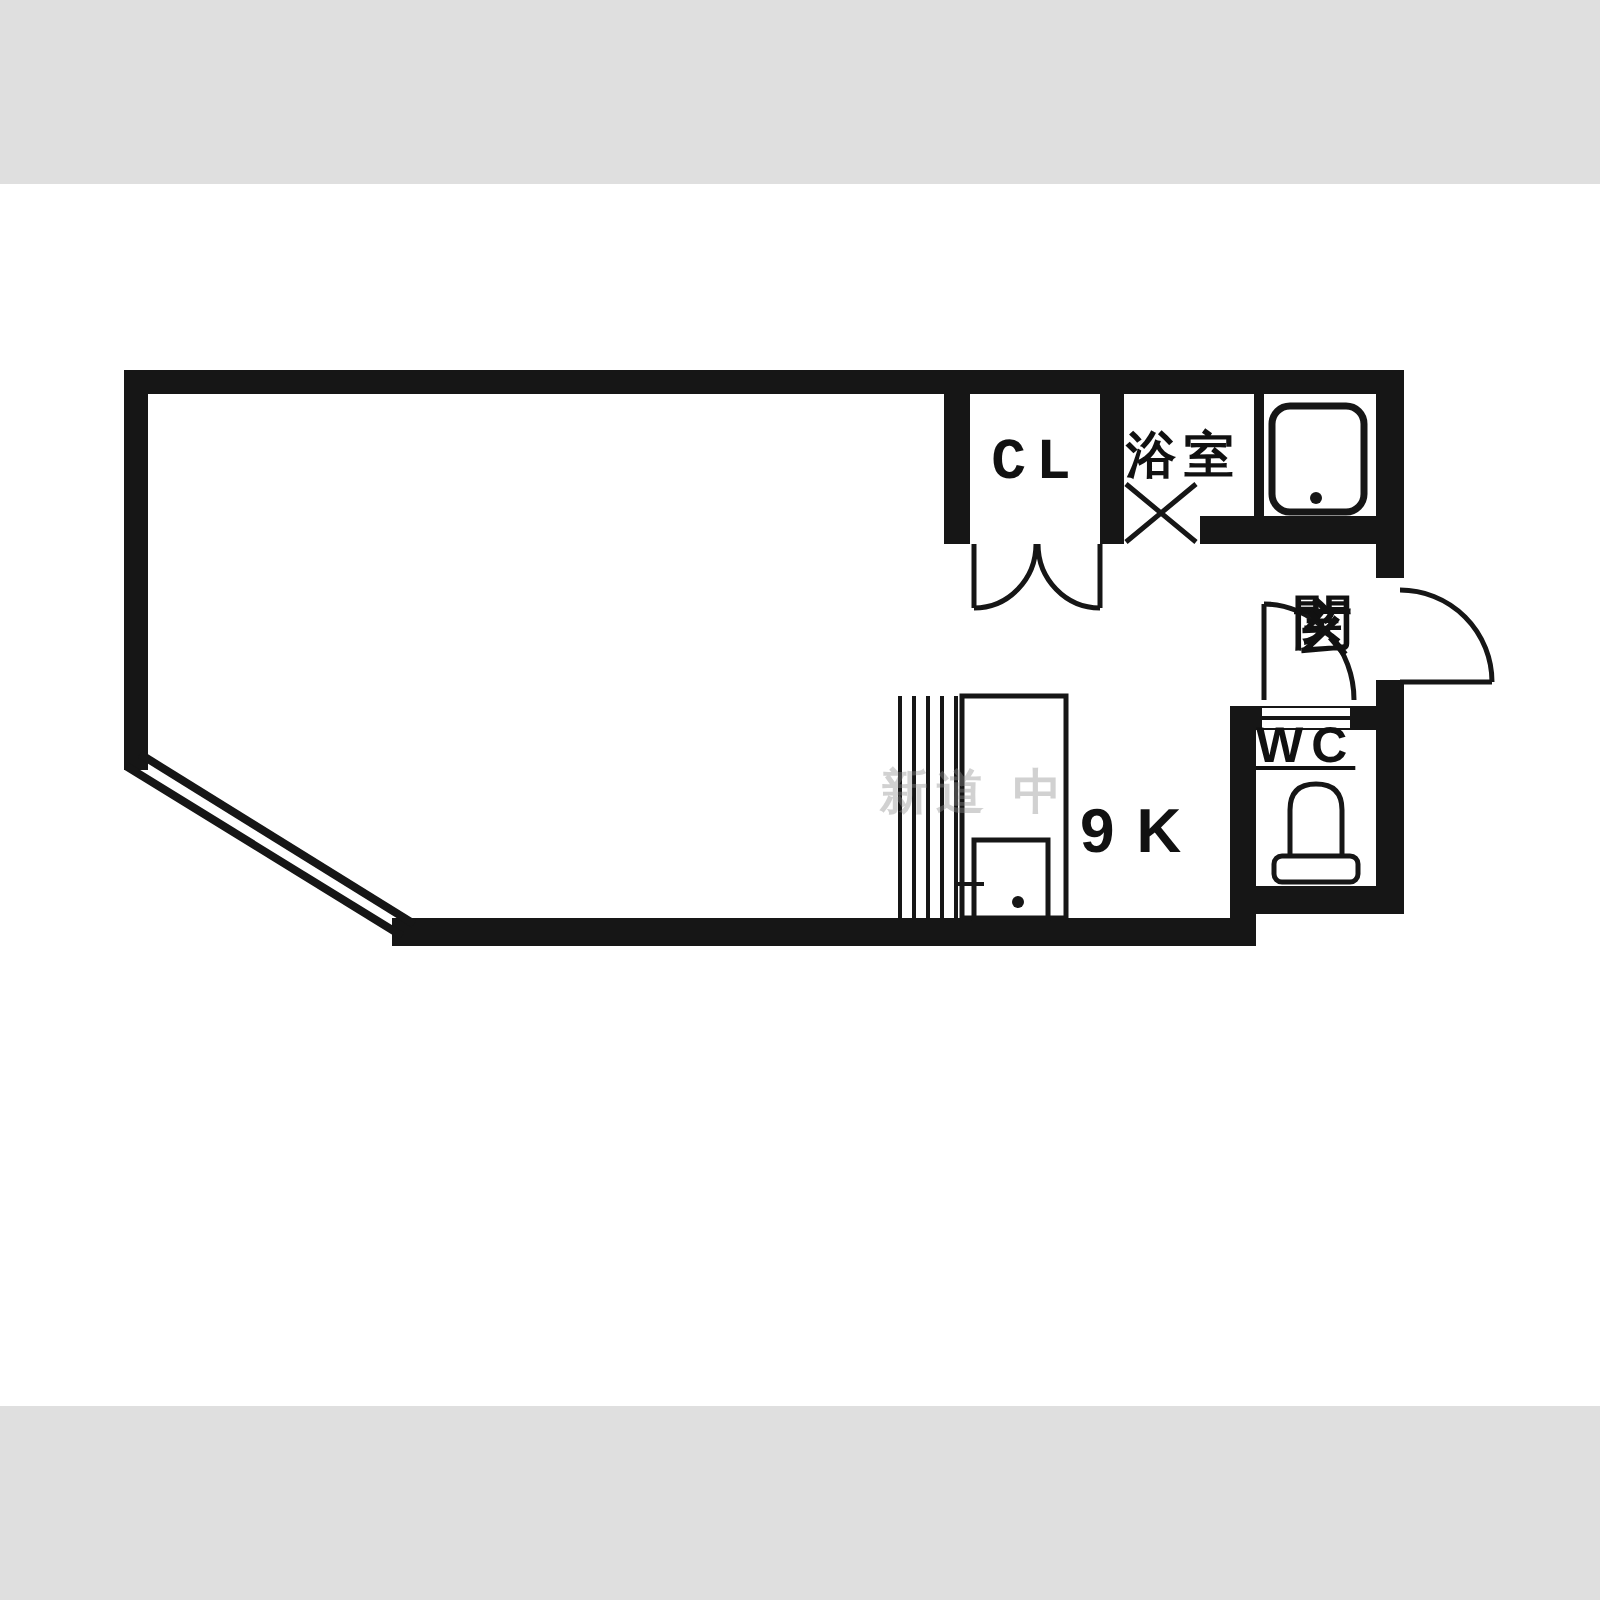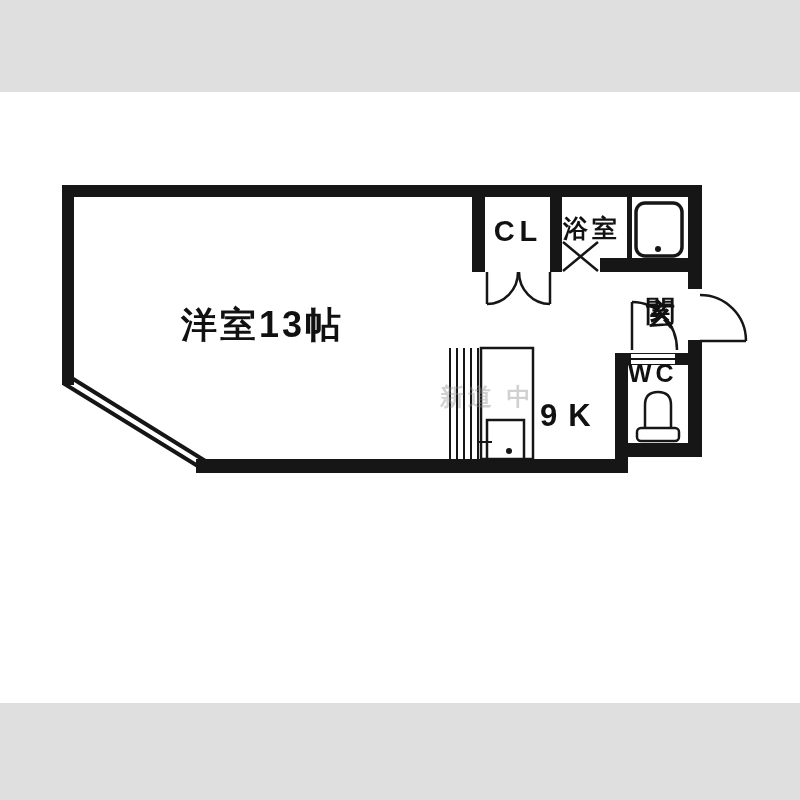--- a/index.html
+++ b/index.html
@@ -23,24 +23,24 @@
   .wall{fill:var(--wall);stroke:none;}
   .door{stroke:var(--wall);stroke-width:2.5;fill:none;}
   .thinline{stroke:var(--wall);fill:none;}
   .fixture{stroke:var(--wall);fill:#ffffff;}
   .dot{fill:var(--wall);stroke:none;}
   .label{
     position:absolute;color:var(--label);font-weight:bold;
     white-space:nowrap;line-height:1;z-index:3;
   }
   #lbl-main    {left:181px;top:307px;font-size:36px;letter-spacing:3px;}
-  #lbl-cl      {left:484px;top:217px;width:68px;text-align:center;font-size:29px;letter-spacing:5px;}
+  #lbl-cl      {left:484px;top:217px;width:68px;text-align:center;font-size:29px;letter-spacing:5px;font-family:Liberation Mono, monospace;}
   #lbl-bath    {left:563px;top:216px;font-size:25px;letter-spacing:4px;text-align:center;}
   #lbl-genkan  {left:646px;top:273px;font-size:29px;writing-mode:vertical-rl;text-orientation:upright;height:64px;letter-spacing:1px;}
-  #lbl-wc      {left:628px;top:361px;font-size:25px;letter-spacing:4px;}
+  #lbl-wc      {left:628px;top:361px;font-size:25px;letter-spacing:4px;text-decoration:underline;}
   #lbl-3k      {left:540px;top:400px;font-size:31px;letter-spacing:11px;}
   #lbl-watermark{
     left:440px;top:385px;font-size:24px;letter-spacing:4px;
     color:var(--watermark);opacity:.4;z-index:1;
   }
 </style>
 </head>
 <body>
 
 <div class="stage">
@@ -106,21 +106,20 @@
         <line class="thinline" x1="477" y1="442" x2="492" y2="442" stroke-width="2"></line>
         <circle class="dot" cx="509" cy="451" r="3"></circle>
       </g>
       <g>
         <path class="fixture" stroke-width="2.5" d="M 645 431 L 645 405 Q 645 392 658 392 Q 671 392 671 405 L 671 431 Z"></path>
         <rect class="fixture" x="637" y="428" width="42" height="13" rx="4" stroke-width="2.5"></rect>
       </g>
     </g>
   </svg>
 
-  <div class="label" id="lbl-main">洋室13帖</div>
   <div class="label" id="lbl-cl">CL</div>
   <div class="label" id="lbl-bath">浴室</div>
   <div class="label" id="lbl-genkan">玄関</div>
   <div class="label" id="lbl-wc">WC</div>
   <div class="label" id="lbl-3k">9K</div>
   <div class="label" id="lbl-watermark">新道 中</div>
 
 </div>
 
 </body></html>

